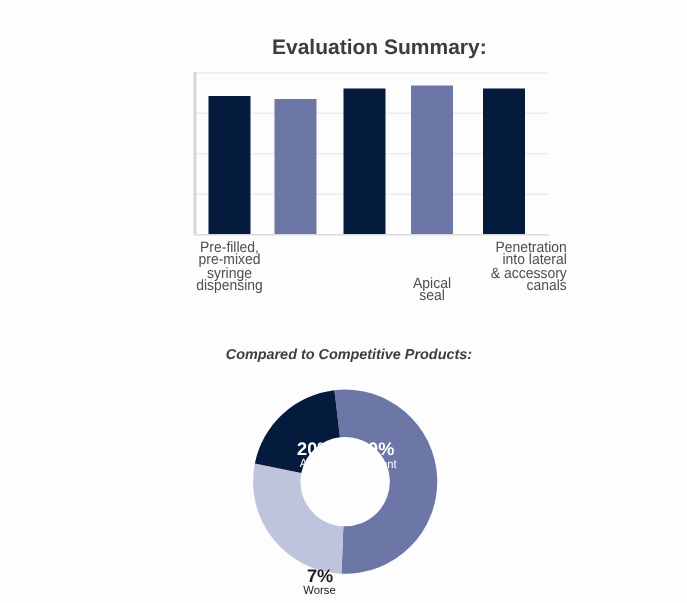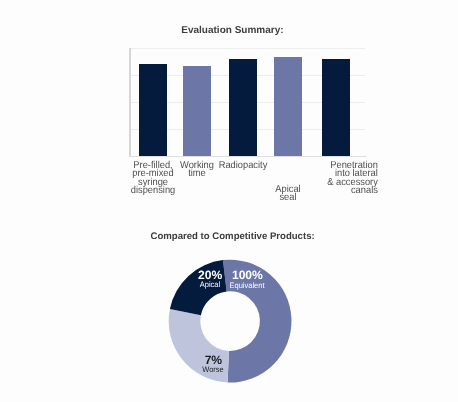--- a/index.html
+++ b/index.html
@@ -9,41 +9,41 @@
     font-family:"Liberation Sans", sans-serif;
     overflow:hidden;position:relative;
     -webkit-font-smoothing:antialiased;
     text-rendering:geometricPrecision;
     transform:translateZ(0);
   }
   #page{position:absolute;left:0;top:0;width:458px;height:402px;}
 
   
   .chart-title{position:absolute;font-weight:bold;color:#3d3d3d;white-space:nowrap;}
-  #barTitle  {left:181.3px;top:26.0px; font-size:10px;line-height:10px;}
-  #donutTitle{left:150.5px;top:231.5px;font-size:9.6px; line-height:10px;}
+  #barTitle  {left:181.3px;top:26.0px; font-size:14px;line-height:10px;}
+  #donutTitle{left:150.5px;top:231.5px;font-size:9.6px; line-height:10px;font-style:italic;}
 
   
   #plot{position:absolute;left:129.3px;top:47.8px;width:236.1px;height:107.9px;}
   .gridline{position:absolute;left:0;width:236px;height:1px;background:#ededed;}
   #yAxisLine{position:absolute;left:-0.2px;top:-0.3px;width:1.4px;height:108.5px;background:#d6d6d6;}
   #xAxisLine{position:absolute;left:-0.2px;top:107.9px;width:236.4px;height:1.2px;background:#dedede;}
   .bar{position:absolute;bottom:0;}
 
   #ylabwrap{position:absolute;left:0;top:47.8px;width:126.4px;height:107.9px;}
   .ylab{position:absolute;right:0;text-align:right;font-size:8px;color:#4f4f4f;
         white-space:nowrap;line-height:8px;transform:scaleX(0.82);transform-origin:100% 50%;}
 
   .xlab{position:absolute;top:161.7px;width:90px;text-align:center;
         font-size:10px;color:#4e4e4e;line-height:8.4px;}
   .xlab > span{display:block;transform:scaleX(0.93);}
 
   
   #donut{position:absolute;left:0;top:250px;width:458px;height:145px;}
-  .dlabel{position:absolute;text-align:center;white-space:nowrap;transform:translateX(-50%);}
+  .dlabel{position:absolute;text-align:center;white-space:nowrap;transform:translateX(-50%);margin-top:24px;}
   .dpct {font-weight:bold;font-size:12.1px;line-height:9px;display:block;}
   .dname{font-size:7.9px;line-height:7px;display:block;margin-top:1.4px;transform:scaleX(0.95);}
 </style>
 </head>
 <body>
 
 <div id="page">
 
   <div class="chart-title" id="barTitle">Evaluation Summary:</div>
 
@@ -61,27 +61,20 @@
     <div class="bar" style="left: 99.3px; width: 28.3px; height: 96.8402px; background: rgb(4, 27, 62);"></div>
     <div class="bar" style="left: 144.7px; width: 28.2px; height: 98.7285px; background: rgb(109, 119, 167);"></div>
     <div class="bar" style="left: 192.4px; width: 27.9px; height: 96.8402px; background: rgb(4, 27, 62);"></div>
   </div>
 
   <div class="xlab" style="left: 107.8px;">
     <span>Pre-filled,</span>
     <span>pre-mixed</span>
     <span>syringe</span>
     <span>dispensing</span>
-  </div>
-  <div class="xlab" style="left: 152.05px;">
-    <span>Working</span>
-    <span>time</span>
-  </div>
-  <div class="xlab" style="left: 197.75px;">
-    <span>Radiopacity</span>
   </div>
   <div class="xlab" style="left: 243.1px; margin-top: 24px;">
     <span>Apical</span>
     <span>seal</span>
   </div>
   <div class="xlab" style="left: 290.65px; text-align: right;">
     <span>Penetration</span>
     <span>into lateral</span>
     <span>&amp; accessory</span>
     <span>canals</span>

